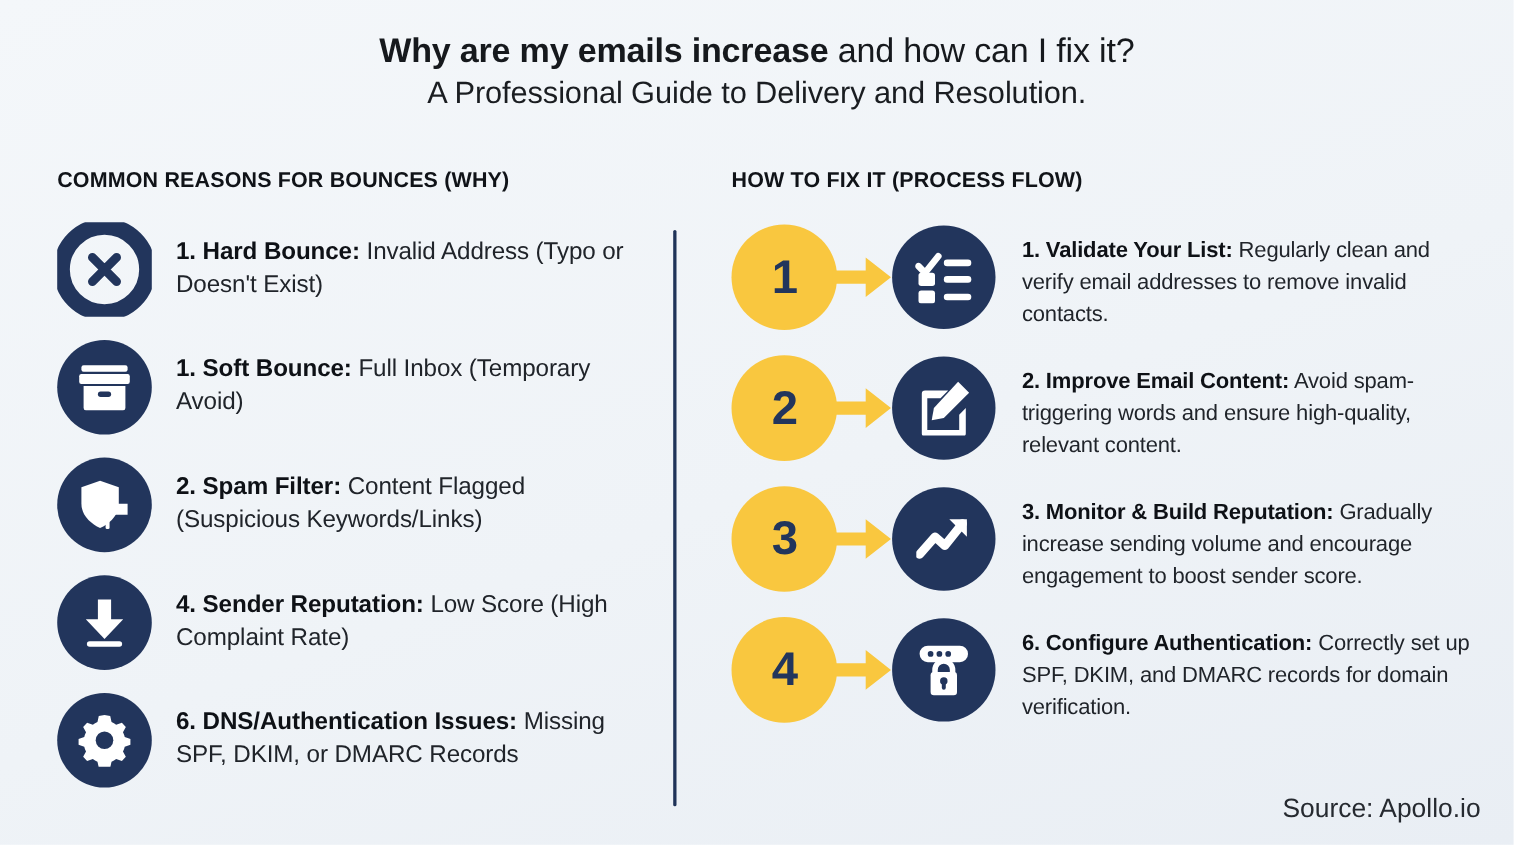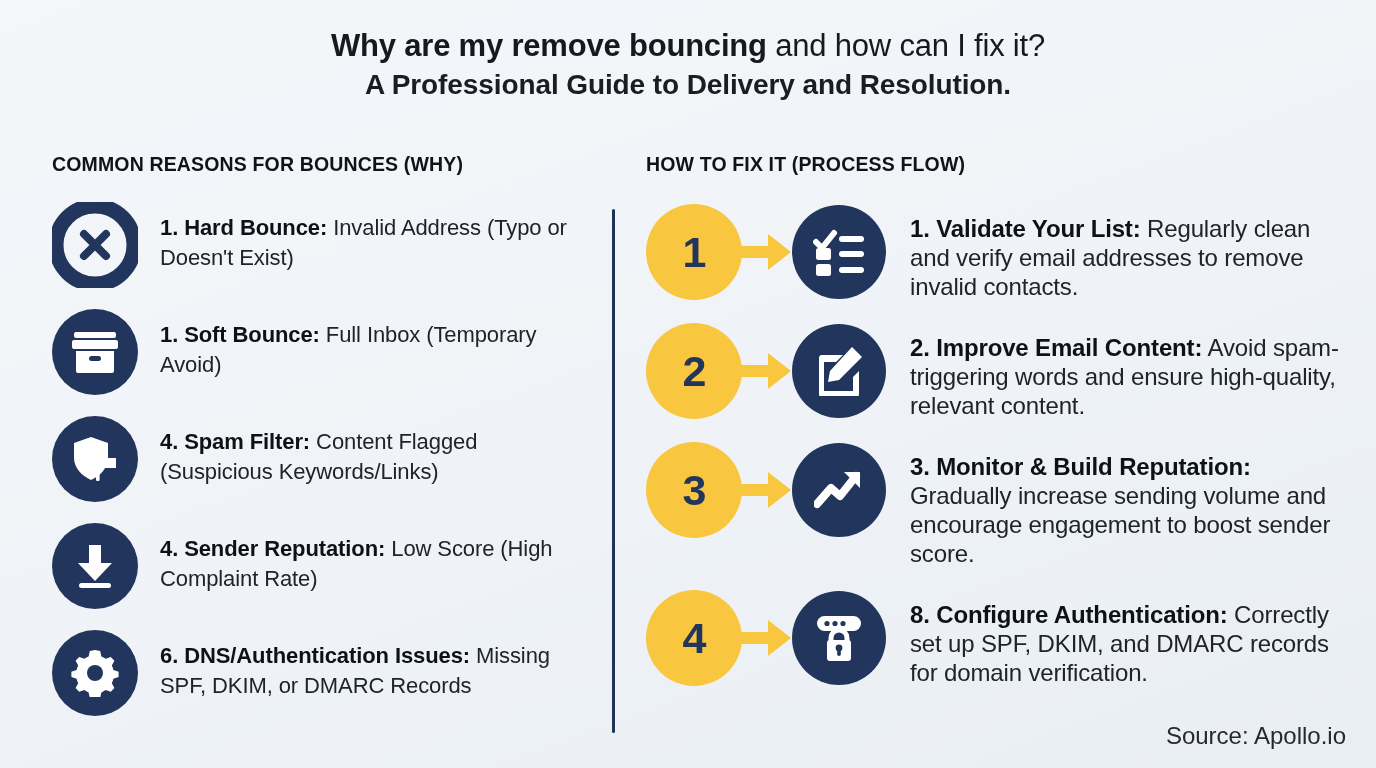--- a/index.html
+++ b/index.html
@@ -28,21 +28,21 @@
     font-weight: 400;
     color: #16191D;
     letter-spacing: -0.2px;
   }
   #title-line1 .strong {
     font-weight: 700;
   }
   #title-line2 {
     font-size: 28px;
     line-height: 38px;
-    font-weight: 700;
+    font-weight: 400;
     color: #1A1D21;
     letter-spacing: -0.1px;
   }
 
   
   #columns {
     position: absolute;
     top: 136px;
     left: 0;
     right: 0;
@@ -63,21 +63,21 @@
     left: 612px;
     top: 56px;
     width: 3px;
     height: 524px;
     background: #1F3358;
     border-radius: 2px;
   }
 
   #right-col {
     flex: 1;
-    padding-left: 33px;
+    padding-left: 52px;
     padding-right: 26px;
     position: relative;
   }
 
   .col-heading {
     font-size: 19.5px;
     font-weight: 700;
     letter-spacing: 0.15px;
     color: #101318;
     margin-bottom: 26px;
@@ -149,21 +149,21 @@
     height: 94px;
     min-width: 94px;
     border-radius: 50%;
     background: #22355C;
     display: flex;
     align-items: center;
     justify-content: center;
     margin-left: -2px;
   }
   .step-text {
-    font-size: 24px;
+    font-size: 20px;
     line-height: 29px;
     color: #20242A;
     padding-top: 12px;
     padding-left: 14px;
     letter-spacing: -0.15px;
   }
   .step-text .lead {
     font-weight: 700;
     color: #0E1116;
   }
@@ -176,21 +176,21 @@
     font-size: 24px;
     color: #262A30;
   }
 
   svg { display: block; }
 </style>
 </head>
 <body>
 
 <div id="header">
-  <div id="title-line1"><span class="strong">Why are my remove bouncing</span><span> and how can I fix it?</span></div>
+  <div id="title-line1"><span class="strong">Why are my emails increase</span><span> and how can I fix it?</span></div>
   <div id="title-line2">A Professional Guide to Delivery and Resolution.</div>
 </div>
 
 <div id="columns">
 
   <div id="left-col">
     <div class="col-heading">COMMON REASONS FOR BOUNCES (WHY)</div>
 
     <div class="reason-row">
       <div class="reason-badge ring">
@@ -215,21 +215,21 @@
     </div>
 
     <div class="reason-row">
       <div class="reason-badge">
         <svg width="50" height="48" viewBox="0 0 50 48">
           <path d="M21 2 L38 8 V23 c0 10 -8 18 -17 22 C12 41 4 33 4 23 V8 Z" fill="#FFFFFF"></path>
           <rect x="26" y="22" width="3.6" height="24" rx="1.3" fill="#FFFFFF"></rect>
           <path d="M29.6 23 H46 V33 H29.6 Z" fill="#FFFFFF"></path>
         </svg>
       </div>
-      <div class="reason-text"><span class="lead">4. Spam Filter:</span><span> Content Flagged (Suspicious Keywords/Links)</span></div>
+      <div class="reason-text"><span class="lead">2. Spam Filter:</span><span> Content Flagged (Suspicious Keywords/Links)</span></div>
     </div>
 
     <div class="reason-row">
       <div class="reason-badge">
         <svg width="44" height="46" viewBox="0 0 44 46">
           <rect x="16" y="2" width="12" height="20" fill="#FFFFFF"></rect>
           <path d="M5 20 H39 L22 38 Z" fill="#FFFFFF"></path>
           <rect x="6" y="40" width="32" height="5" rx="2.5" fill="#FFFFFF"></rect>
         </svg>
       </div>
@@ -324,18 +324,18 @@
             <circle cx="13" cy="10.5" r="2.6" fill="#22355C"></circle>
             <circle cx="21" cy="10.5" r="2.6" fill="#22355C"></circle>
             <circle cx="29" cy="10.5" r="2.6" fill="#22355C"></circle>
             <path d="M17 29 v-4 a8 8 0 0 1 16 0 v4" fill="none" stroke="#FFFFFF" stroke-width="5"></path>
             <rect x="13" y="27" width="24" height="21" rx="3" fill="#FFFFFF"></rect>
             <circle cx="25" cy="35" r="3.4" fill="#22355C"></circle>
             <rect x="23.2" y="35" width="3.6" height="8" rx="1.8" fill="#22355C"></rect>
           </svg>
         </div>
       </div>
-      <div class="step-text"><span class="lead">8. Configure Authentication:</span><span> Correctly set up SPF, DKIM, and DMARC records for domain verification.</span></div>
+      <div class="step-text"><span class="lead">6. Configure Authentication:</span><span> Correctly set up SPF, DKIM, and DMARC records for domain verification.</span></div>
     </div>
   </div>
 </div>
 
 <div id="source">Source: Apollo.io</div>
 
 </body></html>

